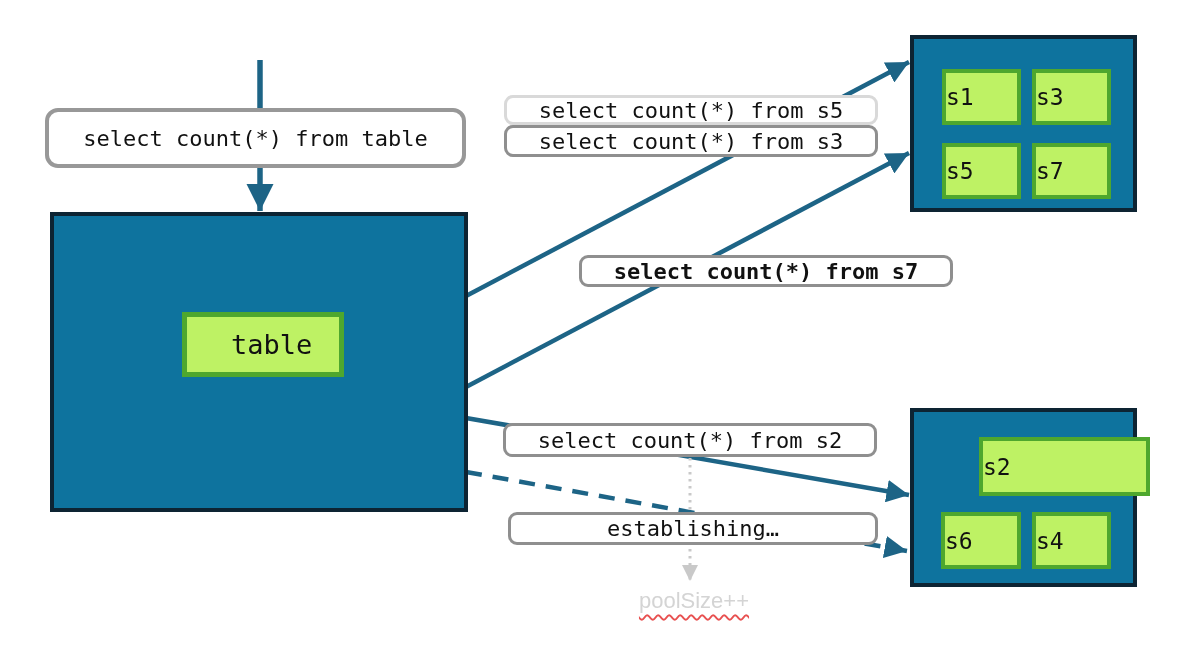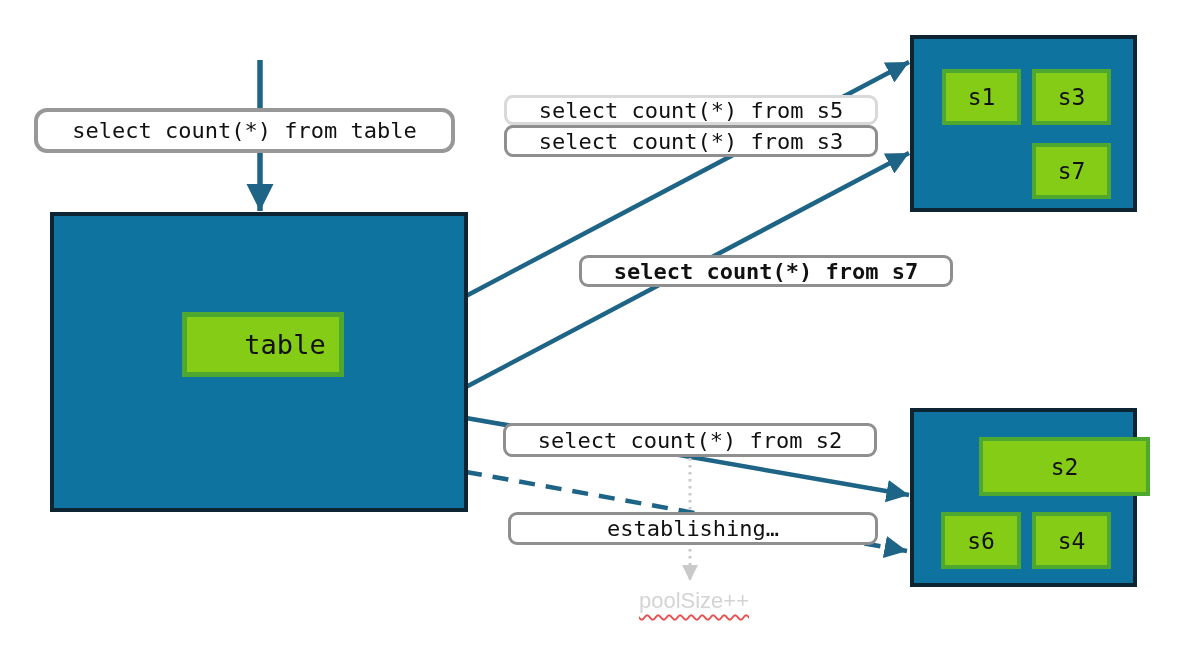--- a/index.html
+++ b/index.html
@@ -8,38 +8,38 @@
   .arrow-layer{position:absolute;left:0;top:0;width:1184px;height:660px;}
 
   
   .bigbox{position:absolute;box-sizing:border-box;background:var(--box-fill);
           border:4px solid var(--box-border);}
   .table-box{left:50px;top:212px;width:418px;height:300px;}
   .shards-top{left:910px;top:35px;width:227px;height:177px;}
   .shards-bottom{left:910px;top:408px;width:227px;height:179px;}
 
   
-  .shard{position:absolute;box-sizing:border-box;background:#84cc16;
-         border:4px solid var(--shard-border);display:flex;align-items:center;justify-content:center;
+  .shard{position:absolute;box-sizing:border-box;background:#bef264;
+         border:4px solid var(--shard-border);display:flex;align-items:center;
          font-size:23px;color:var(--text);}
   .table-inner{left:128px;top:96px;width:162px;height:65px;border-width:5px;font-size:27px;padding-left:44px;}
   .cell-s1{left:28px;top:30px;width:79px;height:56px;}
   .cell-s3{left:118px;top:30px;width:79px;height:56px;}
   .cell-s5{left:28px;top:104px;width:79px;height:56px;}
   .cell-s7{left:118px;top:104px;width:79px;height:56px;}
   .cell-s2{left:27px;top:25px;width:171px;height:59px;margin-left:38px;}
   .cell-s6{left:27px;top:100px;width:80px;height:57px;}
   .cell-s4{left:118px;top:100px;width:79px;height:57px;}
 
   
   .qlabel{position:absolute;box-sizing:border-box;background:#fff;
           border:3px solid var(--label-border);border-radius:9px;
           display:flex;align-items:center;justify-content:center;
           font-size:22px;color:var(--text);white-space:nowrap;}
-  .q-table{left:34px;top:108px;width:421px;height:45px;border-width:4px;border-radius:13px;
+  .q-table{left:45px;top:108px;width:421px;height:60px;border-width:4px;border-radius:13px;
            border-color:var(--table-label-border);}
   .q-s5{left:504px;top:95px;width:374px;height:30px;border-color:var(--label-border-light);}
   .q-s3{left:504px;top:125px;width:374px;height:32px;}
   .q-s7{left:579px;top:255px;width:374px;height:32px;font-weight:bold;}
   .q-s2{left:503px;top:423px;width:374px;height:34px;}
   .q-est{left:508px;top:512px;width:370px;height:33px;}
 
   .poolsize{position:absolute;left:544px;top:588px;width:300px;text-align:center;
             font-family:"Liberation Sans",sans-serif;font-size:22px;color:var(--muted-text);
             text-decoration:underline;text-decoration-style:wavy;
@@ -80,20 +80,23 @@
     </div>
   </div>
 
   <div class="bigbox shards-top">
     <div class="shard cell-s1">
       <span>s1</span>
     </div>
     <div class="shard cell-s3">
       <span>s3</span>
     </div>
+    <div class="shard cell-s5">
+      <span>s5</span>
+    </div>
     <div class="shard cell-s7">
       <span>s7</span>
     </div>
   </div>
 
   <div class="bigbox shards-bottom">
     <div class="shard cell-s2">
       <span>s2</span>
     </div>
     <div class="shard cell-s6">

